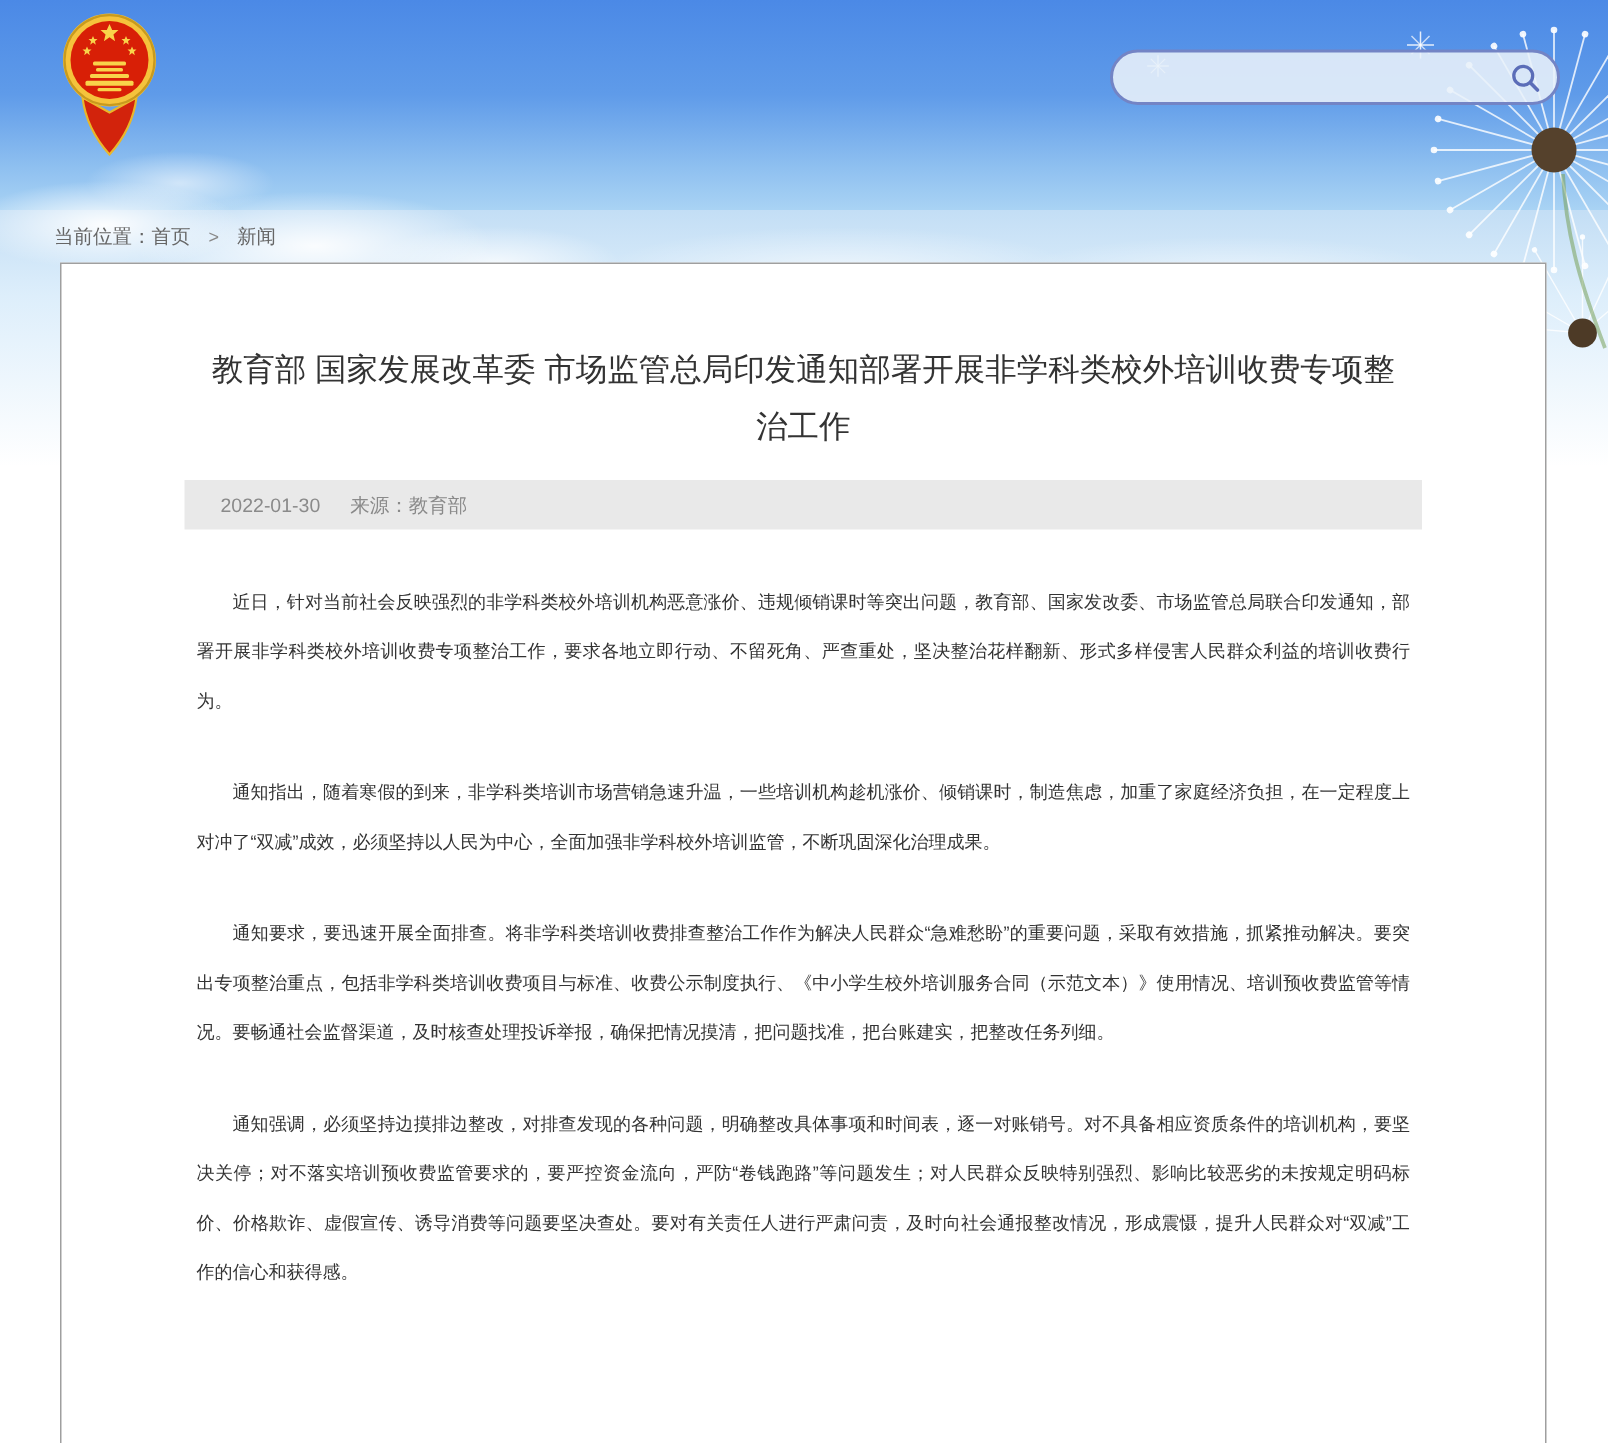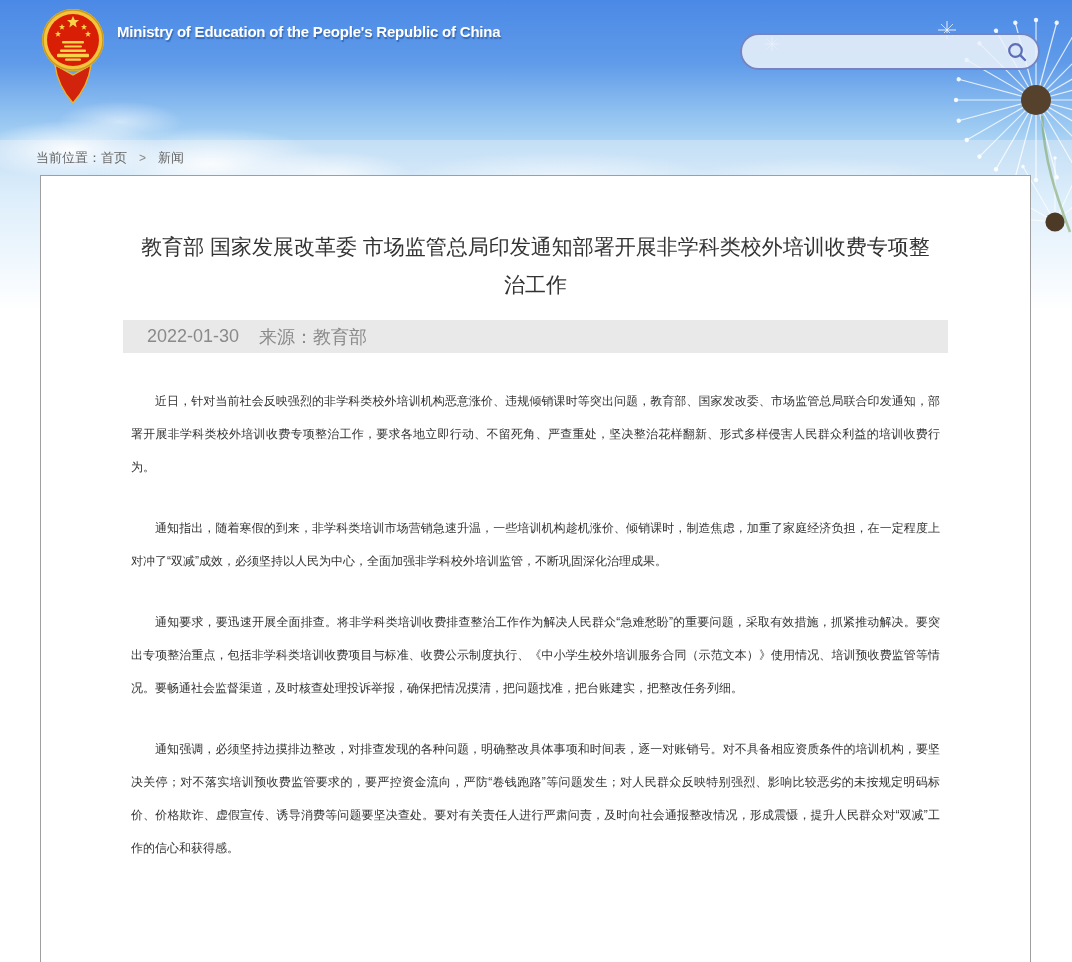--- a/index.html
+++ b/index.html
@@ -46,21 +46,21 @@
   .crumb a { color:#666; text-decoration:none;font-family:Liberation Serif, serif; }
   .crumb .sep { margin:0 12px; color:#888; font-size:12px; }
 
   
   .content-box { position:absolute; left:40px; top:175px; width:991px; height:800px;
                  background:#fff; border:1px solid #9f9f9f; z-index:3; }
   .article { padding:52px 82px 0 82px; }
   .article-title { font-size:21px; font-weight:normal; color:#333; text-align:center;
                    line-height:38px; margin:0 10px 16px 10px; }
   .meta-bar { background:#e9e9e9; height:33px; display:flex; align-items:center;
-              font-size:18px; color:#8a8a8a; padding-left:24px; margin-bottom:32px; }
+              font-size:13px; color:#8a8a8a; padding-left:24px; margin-bottom:32px; }
   .meta-bar .date { margin-right:20px; }
   .article p { font-size:12px; line-height:33px; color:#333; text-align:justify;
                text-indent:2em; margin:0 8px 28px 8px; }
 </style>
 </head>
 <body>
 
 <div class="page">
 
   <div class="hero"></div>
@@ -134,21 +134,20 @@
       <path transform="translate(48,27) scale(0.6)" d="M0,-5 L1.5,-1.6 L5,-1.6 L2.2,0.8 L3.1,4.6 L0,2.3 L-3.1,4.6 L-2.2,0.8 L-5,-1.6 L-1.5,-1.6 Z"></path>
       <rect x="22" y="34" width="22" height="2.6" rx="1"></rect>
       <rect x="24" y="38.4" width="18" height="2.2" rx="1"></rect>
       <rect x="20" y="42.4" width="26" height="2.6" rx="1"></rect>
       <rect x="17" y="46.8" width="32" height="3.4" rx="1"></rect>
       <rect x="25" y="51.6" width="16" height="2.2" rx="1"></rect>
     </g>
   </svg>
 
   <div class="title-block">
-    <div class="title-en">Ministry of Education of the People's Republic of China</div>
   </div>
 
   <div class="search-box">
     <input class="search-input" type="text" placeholder="" style="">
     <button class="search-btn" aria-label="search">
       <svg width="22" height="22" viewBox="0 0 22 22">
         <circle cx="9.5" cy="9.5" r="6.3" fill="none" stroke="#5b6db8" stroke-width="2.2"></circle>
         <line x1="14.2" y1="14.2" x2="19" y2="19" stroke="#5b6db8" stroke-width="2.4" stroke-linecap="round"></line>
       </svg>
     </button>

